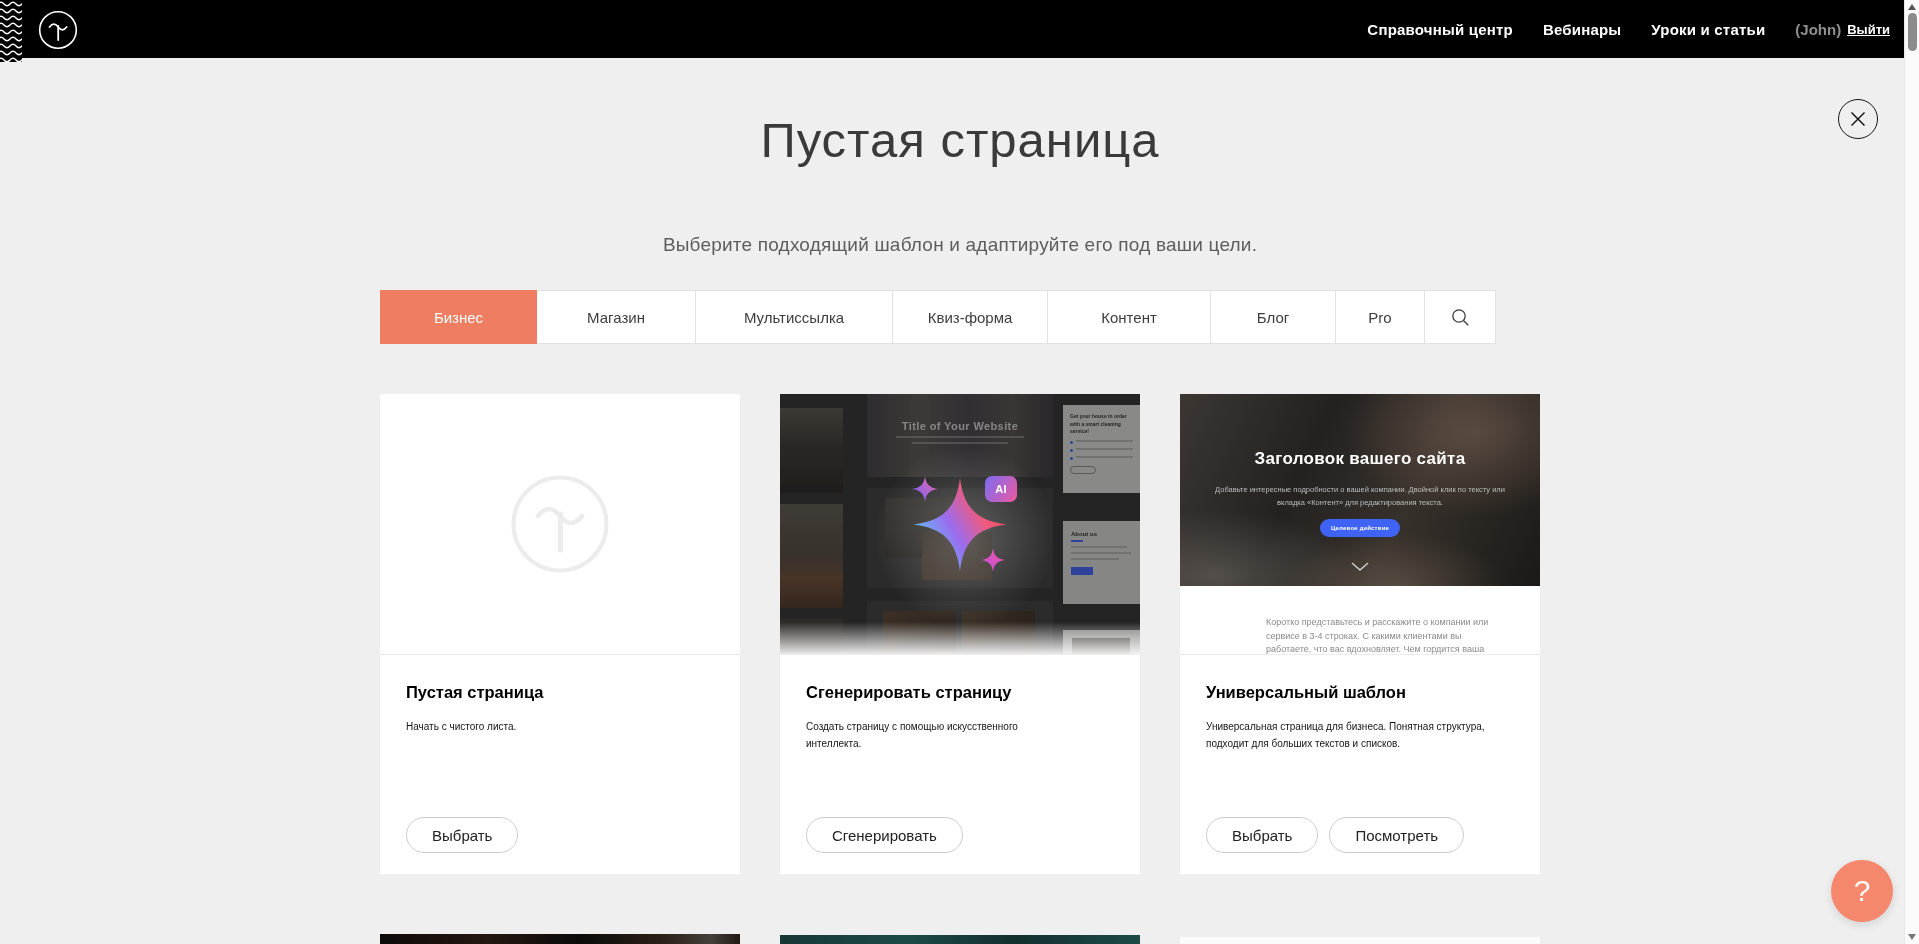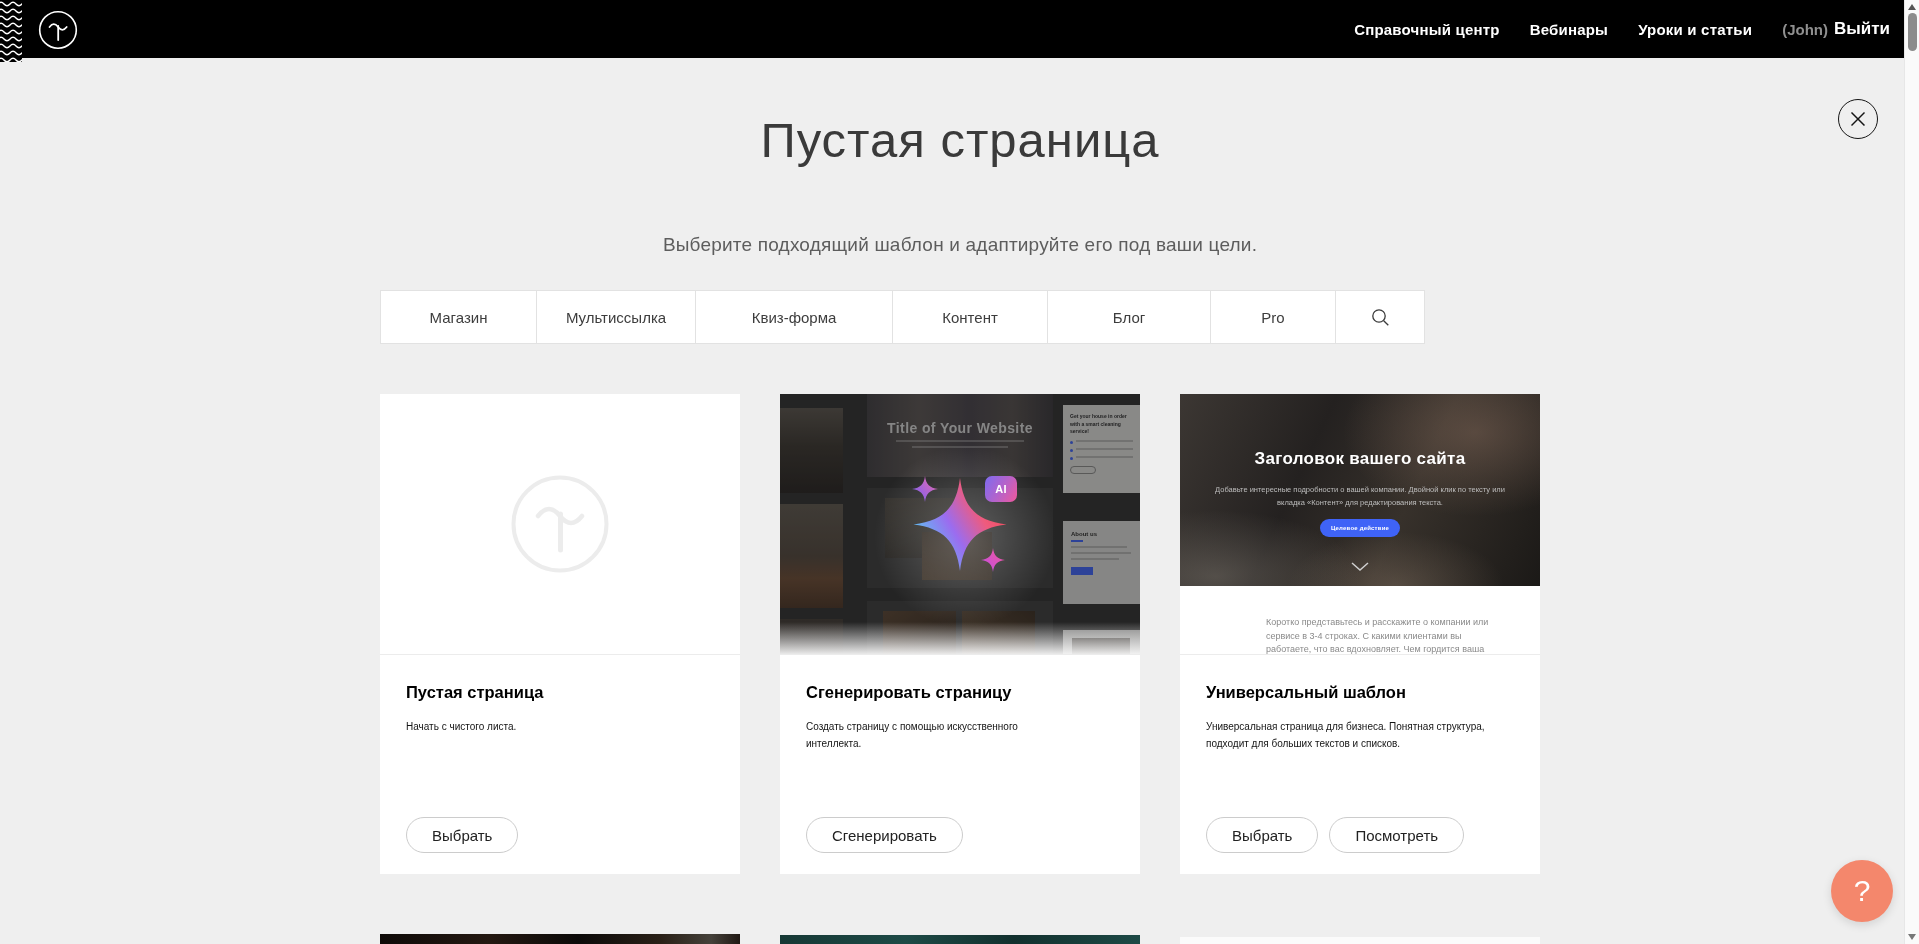--- a/index.html
+++ b/index.html
@@ -11,21 +11,21 @@
   .navbar { position:absolute; top:0; left:0; width:1919px; height:58px; background:#000; z-index:5; }
   .waves { position:absolute; top:0; left:0; width:22px; height:62px; background:#000; z-index:6; }
   .tilda-logo { position:absolute; top:10px; left:38px; width:40px; height:40px; }
   .nav-left { position:absolute; left:110px; top:0; height:58px; display:flex; gap:29px; align-items:stretch; }
   .nav-item { position:relative; display:flex; align-items:center; color:#fff; font-size:15px; font-weight:700; letter-spacing:.2px; cursor:pointer; text-decoration:none; }
   .nav-item.active::after { content:""; position:absolute; left:-10px; right:-10px; bottom:0; height:5px; background:#f2876c; }
   .nav-right { position:absolute; right:29px; top:0; height:58px; display:flex; gap:30px; align-items:center; }
   .nav-right .nav-item { font-weight:700; }
   .user-name { color:#8f8f8f; font-weight:700; font-size:15px; margin-right:6px; }
   .logout-link { display:flex; align-items:center; text-decoration:none; }
-  .logout-label { color:#fff; font-weight:700; font-size:17px; }
+  .logout-label { color:#fff; font-weight:700; font-size:13px;text-decoration:underline; }
 
   
   .content { position:absolute; left:380px; top:0; width:1160px; }
   .page-title { position:absolute; top:112px; width:100%; text-align:center; font-size:49px; font-weight:300; color:#3a3a3a; letter-spacing:1px; }
   .page-subtitle { position:absolute; top:234px; width:100%; text-align:center; font-size:19px; color:#5d5d5d; letter-spacing:.2px; }
 
   .close-btn { position:absolute; left:1838px; top:99px; width:40px; height:40px; border-radius:50%; border:1.7px solid #151515; background:transparent; cursor:pointer; display:flex; align-items:center; justify-content:center; z-index:4; }
 
   
   .tabs { position:absolute; top:290px; left:0; width:1157px; height:54px; display:flex; }
@@ -57,21 +57,21 @@
   
   .blank-logo { position:absolute; left:130px; top:80px; width:100px; height:100px; }
 
   
   .mosaic { position:absolute; inset:0; background:#2f2f2f; }
   .tile { position:absolute; }
   .t-l1 { left:0; top:14px; width:63px; height:85px; background:linear-gradient(180deg,#59534c 0%,#3a352f 45%,#262220 100%); }
   .t-l2 { left:0; top:110px; width:63px; height:104px; background:linear-gradient(180deg,#5e574e 0%,#51463c 50%,#6b4a33 72%,#4b3425 100%); }
   .t-l3 { left:0; top:225px; width:63px; height:36px; background:linear-gradient(180deg,#423b35,#2c2724); }
   .t-hero { left:87px; top:0; width:186px; height:83px; background:linear-gradient(90deg,#413e42 0%,#5a5452 28%,#474249 55%,#544e4c 78%,#38353a 100%); }
-  .t-hero-title { margin-top:26px; text-align:center; color:#d6d6d6; font-size:14px; font-weight:700; letter-spacing:.4px; }
+  .t-hero-title { margin-top:26px; text-align:center; color:#d6d6d6; font-size:11px; font-weight:700; letter-spacing:.4px; }
   .t-hero-line { height:2px; background:rgba(255,255,255,.28); margin:4px auto 0; }
   .t-c2 { left:87px; top:94px; width:186px; height:100px; background:#3b3b3b; }
   .t-c2 .ph1 { position:absolute; left:18px; top:10px; width:70px; height:60px; background:linear-gradient(160deg,#4e4942,#2e2b27); }
   .t-c2 .ph2 { position:absolute; left:55px; top:44px; width:70px; height:48px; background:linear-gradient(20deg,#5d4c3b,#372d24); }
   .t-c3 { left:87px; top:207px; width:186px; height:54px; background:#3b3b3b; }
   .t-c3 .ph1 { position:absolute; left:16px; top:10px; width:73px; height:44px; background:linear-gradient(140deg,#5a4533,#33271d); }
   .t-c3 .ph2 { position:absolute; left:95px; top:10px; width:73px; height:44px; background:linear-gradient(40deg,#614c38,#3a2d21); }
   .t-r1 { left:283px; top:11px; width:77px; height:88px; background:#dcdcda; padding:8px 7px; }
   .t-r1-title { font-size:5px; font-weight:700; color:#2b2b2b; line-height:1.5; }
   .bullet-row { display:flex; gap:3px; margin-top:4px; align-items:flex-start; }
@@ -169,20 +169,21 @@
       <line x1="14.5" y1="1.5" x2="1.5" y2="14.5" stroke="#151515" stroke-width="1.5"></line>
     </svg>
   </button>
 
   <div class="content">
 
     <h1 class="page-title">Пустая страница</h1>
     <p class="page-subtitle">Выберите подходящий шаблон и адаптируйте его под ваши цели.</p>
 
     <div class="tabs">
+      <div class="tab active">Бизнес</div>
       <div class="tab">Магазин</div>
       <div class="tab">Мультиссылка</div>
       <div class="tab">Квиз-форма</div>
       <div class="tab">Контент</div>
       <div class="tab">Блог</div>
       <div class="tab">Pro</div>
       <div class="tab">
         <svg width="19" height="19" viewBox="0 0 19 19">
           <circle cx="8" cy="8" r="6.2" fill="none" stroke="#3a3a3a" stroke-width="1.3"></circle>
           <line x1="12.7" y1="12.7" x2="17.3" y2="17.3" stroke="#3a3a3a" stroke-width="1.3"></line>

